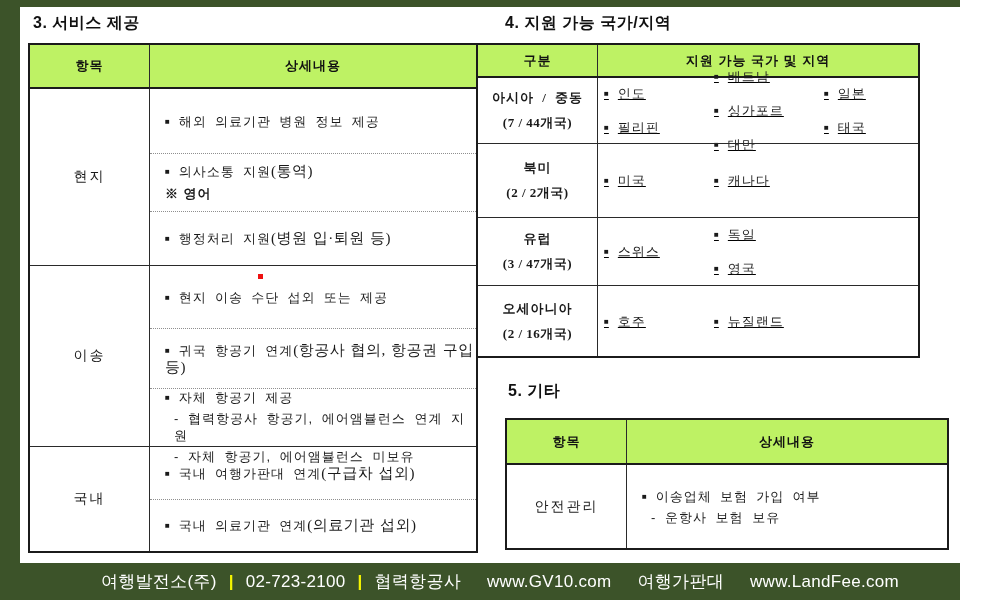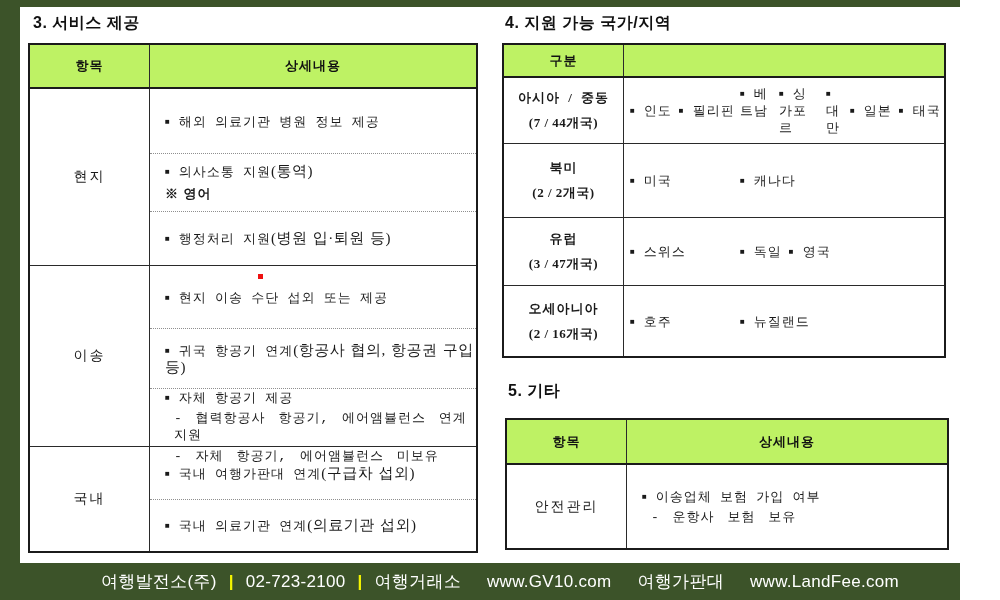--- a/index.html
+++ b/index.html
@@ -17,21 +17,21 @@
   .sec-title {
     position:absolute; font-weight:bold; font-size:16px; color:#111;
     letter-spacing:0.5px;
   }
   .t3 { left:33px;  top:13px; }
   .t4 { left:505px; top:13px; }
   .t5 { left:508px; top:381px; }
 
   .tbl { position:absolute; background:#fff; border:2px solid #1b1b1b; display:flex; flex-direction:column; }
   #tbl3 { left:28px;  top:43px;  width:450px; height:510px; }
-  #tbl4 { left:502px; top:43px;  width:444px; height:315px; }
+  #tbl4 { left:476px; top:43px;  width:444px; height:315px; }
   #tbl5 { left:505px; top:418px; width:444px; height:132px; }
 
   .thead { display:flex; background:#bef264; border-bottom:2px solid #1b1b1b; flex:none; }
   #tbl3 .thead { height:44px; }
   #tbl4 .thead { height:33px; }
   #tbl5 .thead { height:45px; }
   .th {
     display:flex; align-items:center; justify-content:center;
     font-weight:bold; font-size:13px; color:#111; letter-spacing:1px;
   }
@@ -49,28 +49,28 @@
   .sub { display:flex; flex-direction:column; justify-content:center; padding-left:15px; flex:none; }
   .sub + .sub { border-top:1px dotted #8f8f8f; }
 
   .line, .citem, .region {
     font-family:"Liberation Serif", serif; font-size:13px; color:#1a1a1a;
     letter-spacing:1px; word-spacing:4px; line-height:17px;
   }
   .bullet { font-size:8px; vertical-align:2px; margin-right:9px; letter-spacing:0; }
   .paren  { font-size:15px; letter-spacing:0.5px; word-spacing:1px; }
   .note   { font-family:"Liberation Sans", sans-serif; font-size:13px; color:#1a1a1a; margin-top:5px; font-weight:bold; letter-spacing:1px; }
-  .dash   { font-family:Liberation Mono, monospace; font-size:13px; color:#1a1a1a; letter-spacing:1px; word-spacing:4px; margin-top:4px; padding-left:9px; line-height:17px; }
+  .dash   { font-family:Liberation Sans, sans-serif; font-size:13px; color:#1a1a1a; letter-spacing:1px; word-spacing:4px; margin-top:4px; padding-left:9px; line-height:17px; }
 
   .row4 { display:flex; flex:none; }
   .row4 + .row4 { border-top:1px solid #2a2a2a; }
   .rcell { display:flex; flex-direction:column; align-items:center; justify-content:center;font-weight:bold; }
   .count { font-family:"Liberation Serif", serif; font-size:13px; color:#1a1a1a; letter-spacing:0.5px; margin-top:8px; }
   .ccell { display:flex; align-items:center; padding-left:6px; }
-  .ccol  { width:110px; flex:none; display:flex; flex-direction:row; gap:7px; }
+  .ccol  { width:110px; flex:none; display:flex; flex-direction:column; gap:17px;text-decoration:underline; }
 
   .safety-cell { display:flex; flex-direction:column; justify-content:center; padding-left:15px; }
 
   .red-dot { position:absolute; left:258px; top:274px; width:5px; height:5px; background:#EE1111; }
 
   .footer {
     position:absolute; left:0; top:563px; width:1000px; height:37px;
     display:flex; align-items:center; justify-content:center;
     column-gap:12px; color:#ffffff; font-size:17px; letter-spacing:0.3px;
   }
@@ -137,20 +137,21 @@
     </div>
   </div>
 
   <div class="red-dot"></div>
 
   <div class="sec-title t4">4. 지원 가능 국가/지역</div>
 
   <div class="tbl" id="tbl4">
     <div class="thead">
       <div class="th col1">구분</div>
+      <div class="th col2">지원 가능 국가 및 지역</div>
     </div>
 
     <div class="row4" style="height:65px">
       <div class="col1 rcell">
         <span class="region">아시아 / 중동</span>
         <span class="count">(7 / 44개국)</span>
       </div>
       <div class="col2 ccell">
         <div class="ccol">
           <div class="citem"><span class="bullet">■</span><span>인도</span></div>
@@ -229,18 +230,18 @@
         <div class="dash">- 운항사 보험 보유</div>
       </div>
     </div>
   </div>
 
   <div class="footer">
     <span>여행발전소(주)</span>
     <span class="pipe">|</span>
     <span>02-723-2100</span>
     <span class="pipe">|</span>
-    <span>여행거래소</span>
+    <span>협력항공사</span>
     <span class="gap-lg">www.GV10.com</span>
     <span class="gap-lg">여행가판대</span>
     <span class="gap-lg">www.LandFee.com</span>
   </div>
 </div>
 
 </body></html>

